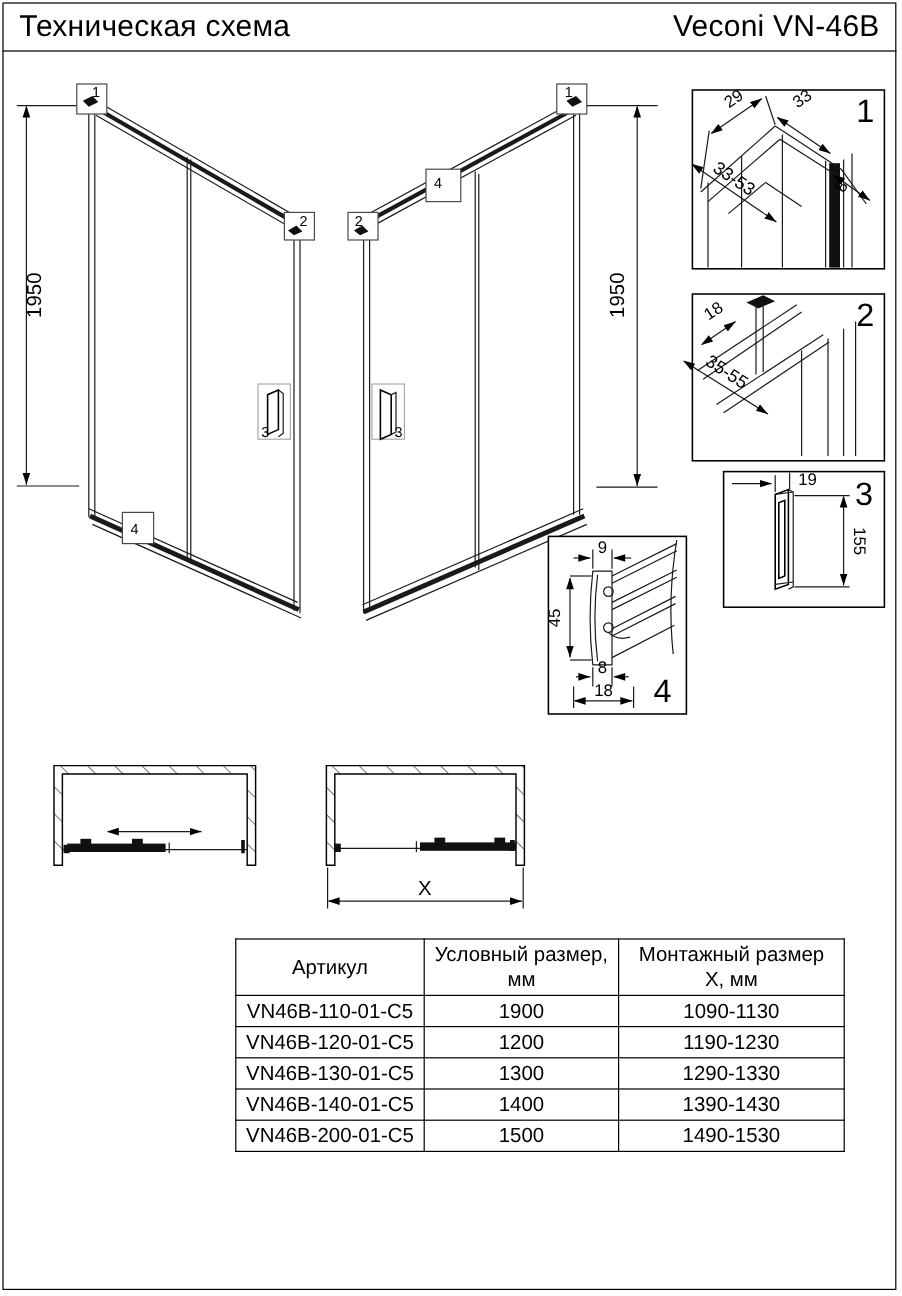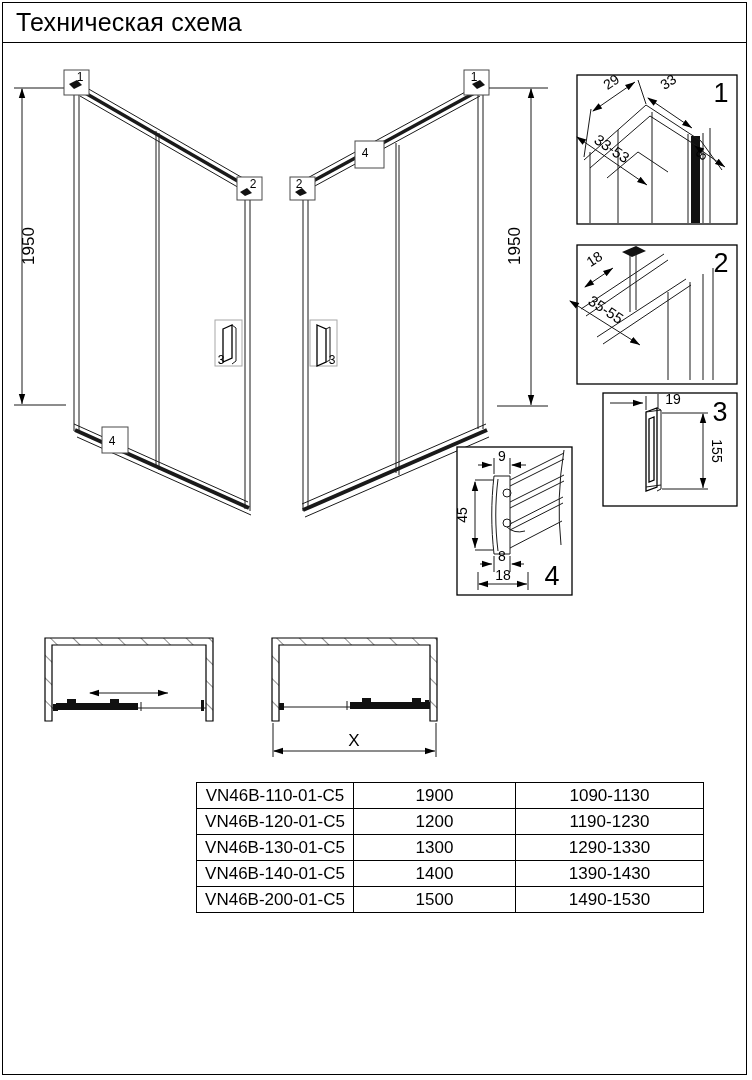--- a/index.html
+++ b/index.html
@@ -34,20 +34,21 @@
   .tbl tr.th td{height:46px;line-height:21px;}
 </style>
 </head>
 <body>
 
 <div class="page">
   <div class="frame"></div>
 
   <div class="hdr">
     <div class="t">Техническая схема</div>
+    <div class="t">Veconi VN-46B</div>
   </div>
 
   <svg class="draw" width="752" height="780" viewBox="0 0 752 780">
     <defs>
       <marker id="ae" markerWidth="11" markerHeight="8" refX="10" refY="4" orient="auto" markerUnits="userSpaceOnUse">
         <path class="arrow" d="M0,0.8 L10,4 L0,7.2 Z"></path>
       </marker>
       <marker id="as" markerWidth="11" markerHeight="8" refX="1" refY="4" orient="auto" markerUnits="userSpaceOnUse">
         <path class="arrow" d="M10,0.8 L0,4 L10,7.2 Z"></path>
       </marker>
@@ -265,20 +266,31 @@
   </svg>
 
   <div class="tbl">
     <table>
       <colgroup>
           <col style="width:157px">
           <col style="width:162px">
           <col style="width:188px">
         </colgroup>
       <tbody>
+        <tr class="th">
+          <td>Артикул</td>
+          <td>
+            <div>Условный размер,</div>
+            <div>мм</div>
+          </td>
+          <td>
+            <div>Монтажный размер</div>
+            <div>Х, мм</div>
+          </td>
+        </tr>
         <tr>
           <td>VN46B-110-01-C5</td>
           <td>1900</td>
           <td>1090-1130</td>
         </tr>
         <tr>
           <td>VN46B-120-01-C5</td>
           <td>1200</td>
           <td>1190-1230</td>
         </tr>

